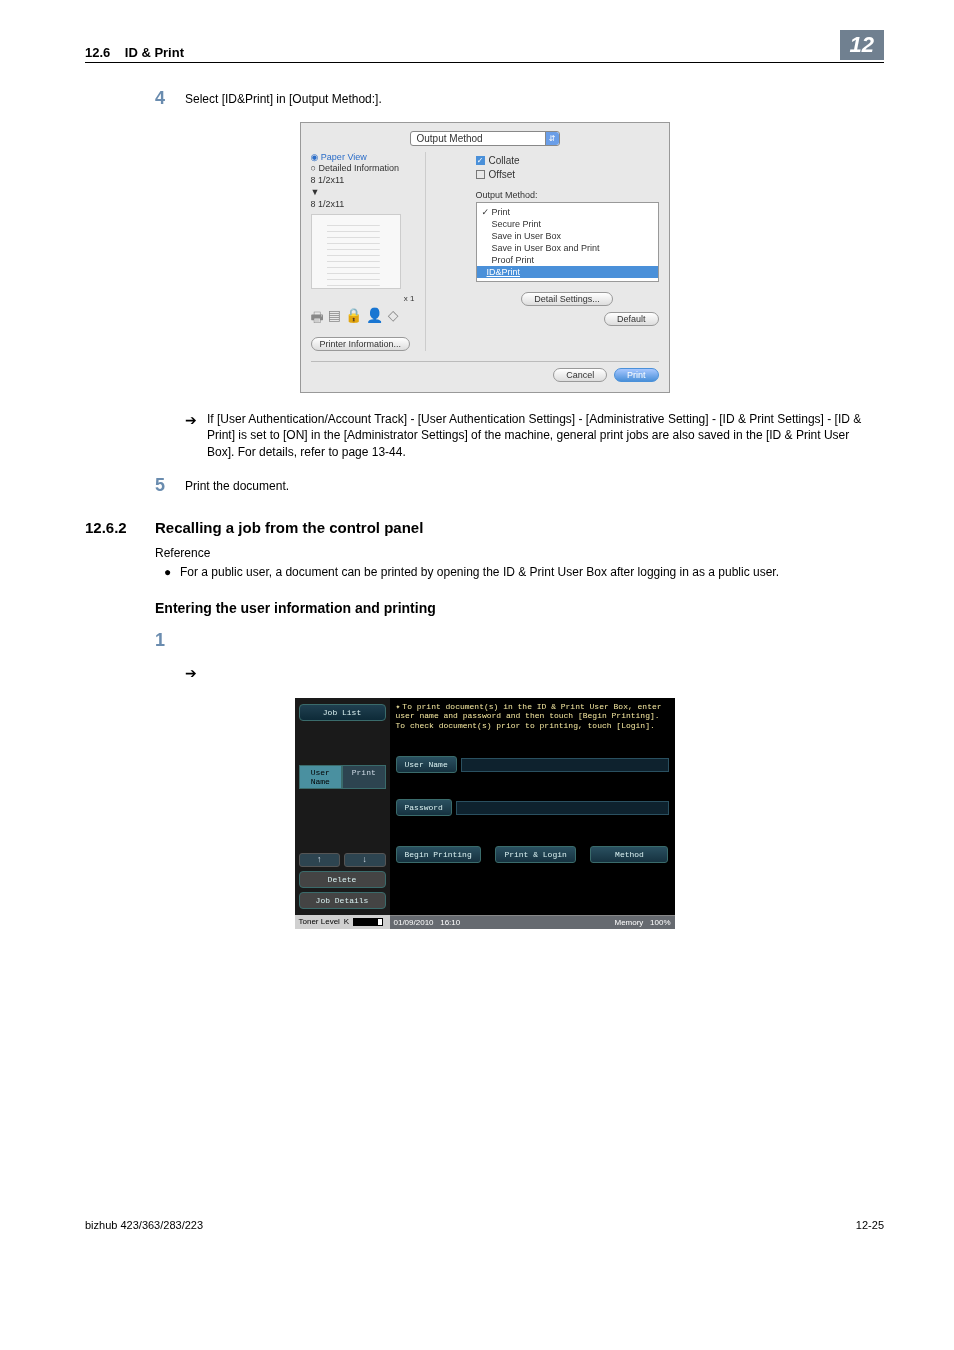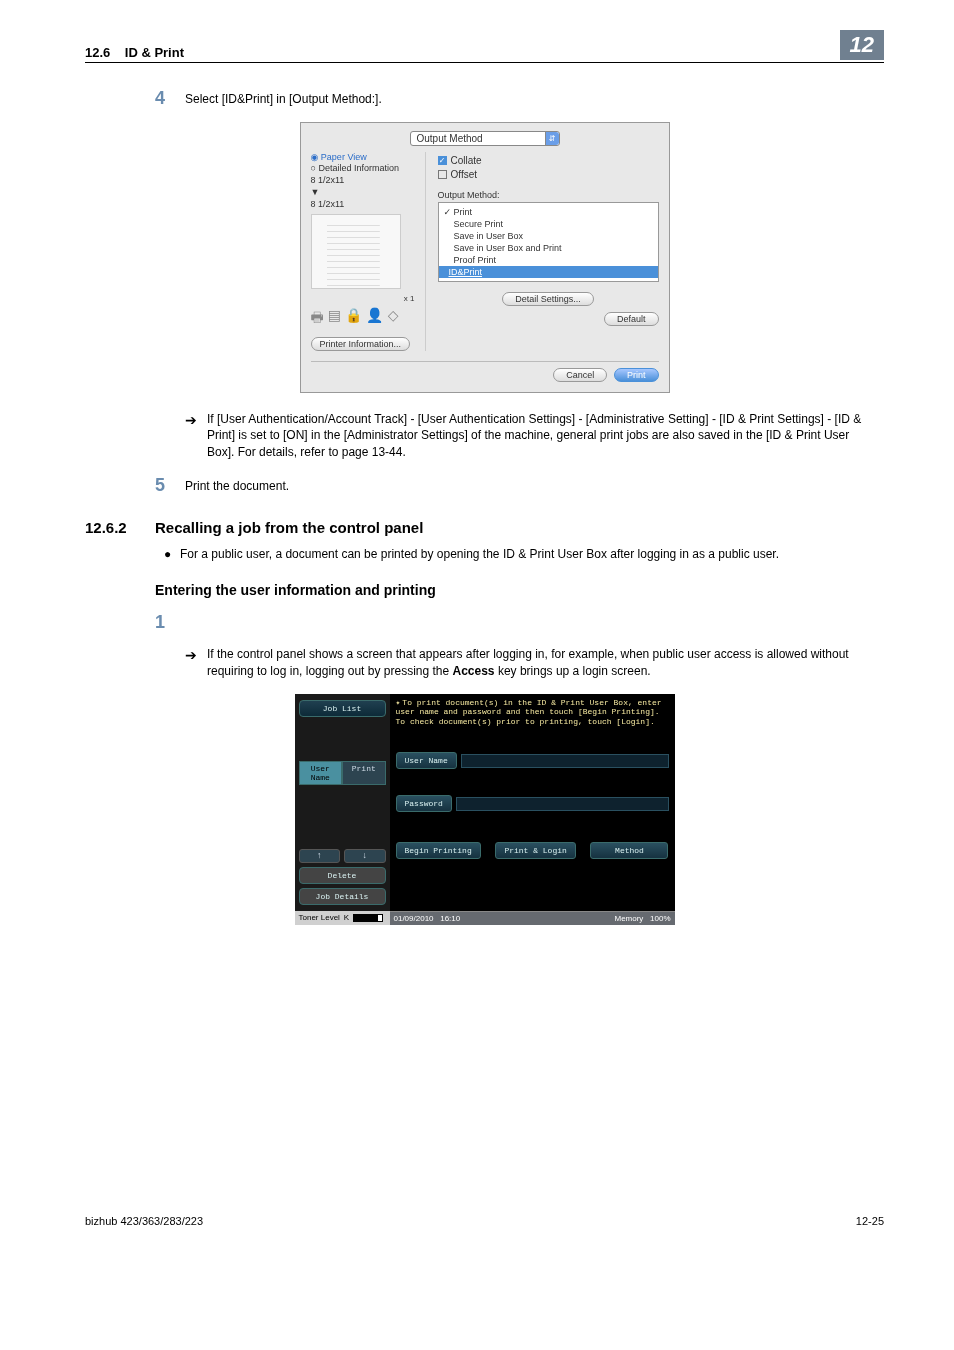--- a/index.html
+++ b/index.html
@@ -131,21 +131,21 @@
     position: absolute;
     right: 0; top: 0; bottom: 0;
     width: 14px;
     background: #6a9ee8;
     border-left: 1px solid #888;
     border-radius: 0 3px 3px 0;
     color: #fff;
     font-size: 8px;
     display: flex; align-items: center; justify-content: center;
   }
-  .mac-cols { display: flex; }
+  .mac-cols { display: flex; gap: 38px; }
   .mac-left {
     width: 115px;
     border-right: 1px solid #ccc;
     padding-right: 4px;
   }
   .mac-right { flex: 1; padding-left: 12px; }
   .mac-radio { color: #2b6dc8; font-size: 9px; margin-bottom: 1px; }
   .mac-size { font-size: 9px; margin: 2px 0; }
   .mac-preview {
     width: 90px; height: 75px;
@@ -397,36 +397,34 @@
 
   <div class="step">
     <div class="step-num">5</div>
     <div class="step-body">Print the document.</div>
   </div>
 
   <div class="section-heading">
     <div class="sec-num">12.6.2</div>
     <div class="sec-title">Recalling a job from the control panel</div>
   </div>
+  <div class="ref-label">Reference</div>
   <div class="bullet-note">
     <div class="bullet">●</div>
     <div style="padding-right:10px;">For a public user, a document can be printed by opening the ID &amp; Print User Box after logging in as a public user.</div>
   </div>
 
   <div class="sub-heading">Entering the user information and printing</div>
 
   <div class="step">
     <div class="step-num">1</div>
   </div>
 
   <div class="arrow-note">
     <div class="arrow-sym">➔</div>
-    <div class="arrow-text">
-      <span>If the control panel shows a screen that appears after logging in, for example, when public user access is allowed without requiring to log in, logging out by pressing the </span><b>Access</b><span> key brings up a login screen.</span>
-    </div>
   </div>
 
   <div style="width:380px;margin:10px auto 0 auto;">
     <div class="panel">
       <div class="panel-left">
         <div class="p-btn">Job List</div>
         <div class="p-tab">
           <span class="active">User Name</span>
           <span>Print</span>
         </div>

